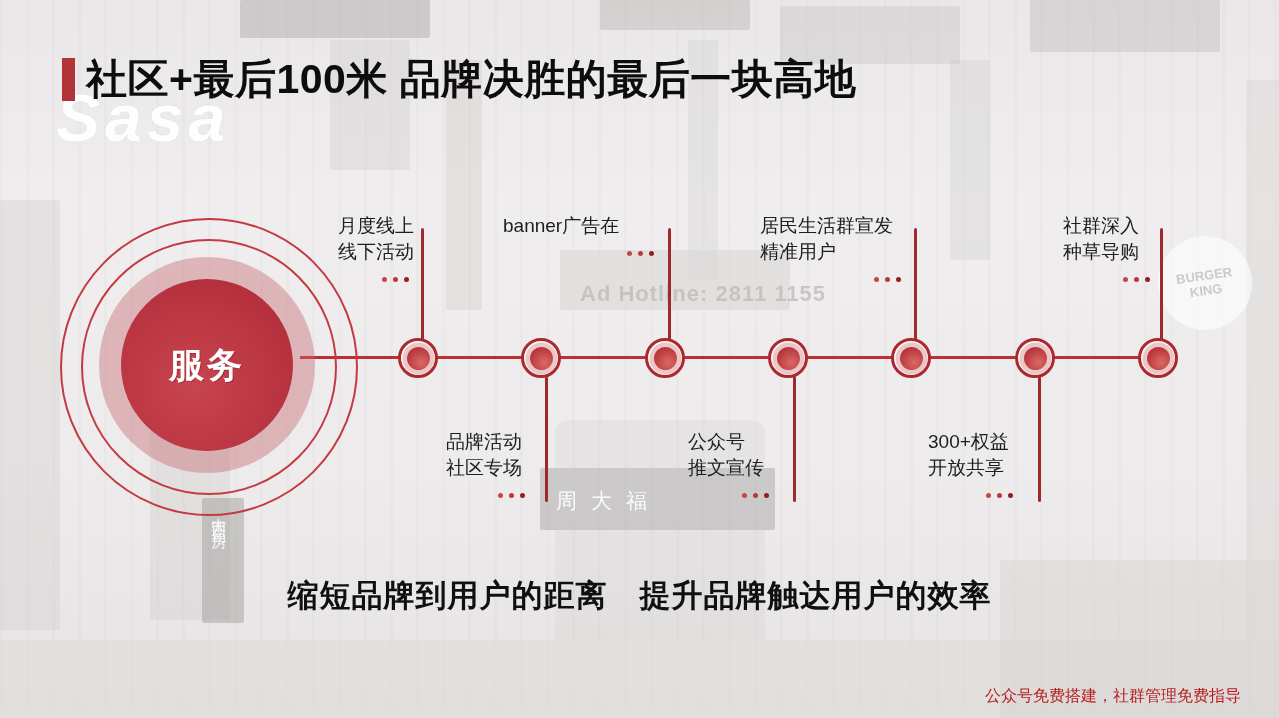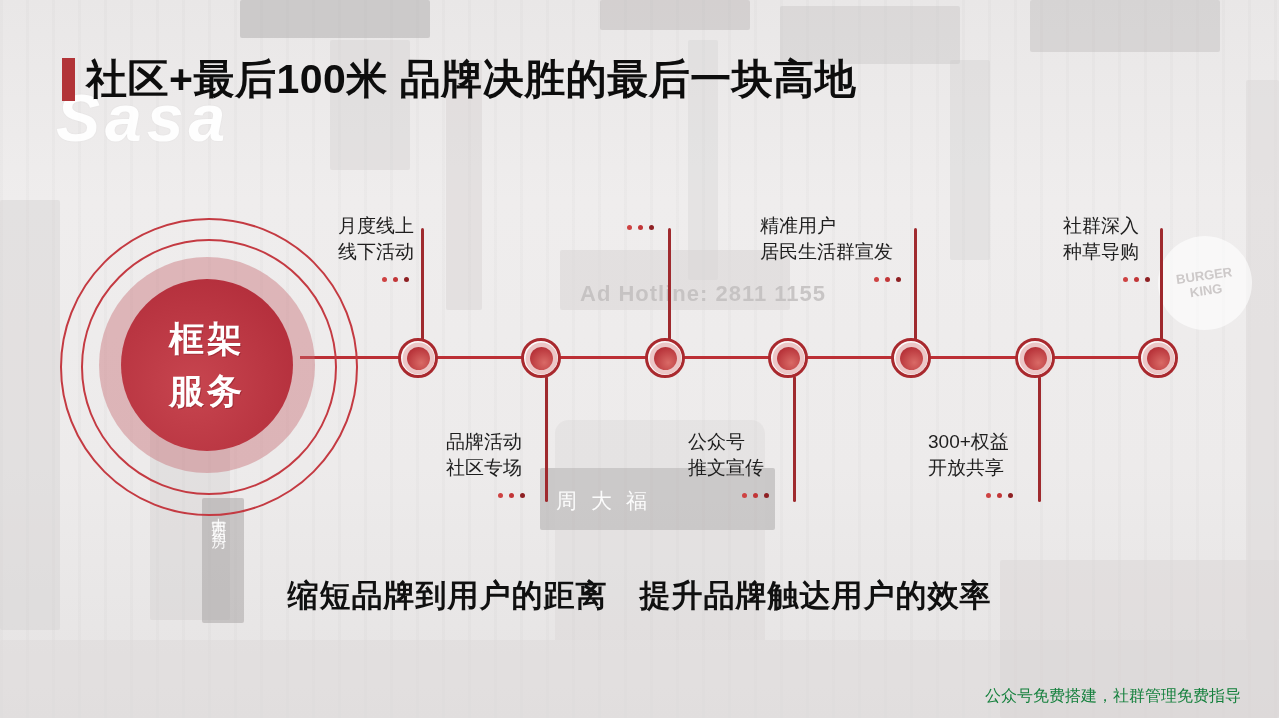--- a/index.html
+++ b/index.html
@@ -57,21 +57,21 @@
   .lbl.above{top:213px;}
   .lbl.below{top:429px;}
   .lbl .dots{margin-top:7px;text-align:right;padding-right:5px;height:8px;line-height:8px;}
   .dot{display:inline-block;width:5px;height:5px;border-radius:50%;margin-left:6px;}
   .dot.d1{background:#ce4242;}
   .dot.d2{background:#c23537;}
   .dot.d3{background:#8e2023;}
   
   .slogan{position:absolute;left:0;top:575px;width:100%;text-align:center;z-index:5;
     font-size:31px;font-weight:800;color:#101010;letter-spacing:1px;}
-  .footer-note{position:absolute;right:38px;top:686px;font-size:16px;color:#15803d;z-index:5;font-family:Liberation Mono, monospace;}
+  .footer-note{position:absolute;right:38px;top:686px;font-size:16px;color:#b91c1c;z-index:5;font-family:Liberation Mono, monospace;}
 </style>
 </head>
 <body>
 
 <div class="bg">
   <div class="bg-stripes"></div>
 
   <div class="bg-block" style="left:240px;top:0;width:190px;height:38px;background:#a9a6a6;opacity:.45;"></div>
   <div class="bg-block" style="left:600px;top:0;width:150px;height:30px;background:#b3b0b0;opacity:.4;"></div>
   <div class="bg-block" style="left:780px;top:6px;width:180px;height:58px;background:#c6c2c2;opacity:.4;"></div>
@@ -103,21 +103,20 @@
 <div class="title-row">
   <span class="title-bar"></span>
   <h1 class="slide-title">社区+最后100米 品牌决胜的最后一块高地</h1>
 </div>
 
 <div class="hub">
   <div class="ring ring-a"></div>
   <div class="ring ring-b"></div>
   <div class="hub-pink"></div>
   <div class="hub-core">
-    <span>框架</span>
     <span>服务</span>
   </div>
 </div>
 
 <div class="h-line"></div>
 
 <div class="v-line" style="left:421px;top:228px;height:114px;"></div>
 <div class="v-line" style="left:545px;top:376px;height:126px;"></div>
 <div class="v-line" style="left:668px;top:228px;height:114px;"></div>
 <div class="v-line" style="left:793px;top:376px;height:126px;"></div>
@@ -146,25 +145,26 @@
 <div class="node" style="left:1138px;">
     <span class="node-core"></span>
   </div>
 
 <div class="lbl above" style="left:330px;width:84px;text-align:right;">
   <div>月度线上</div>
   <div>线下活动</div>
   <div class="dots"><i class="dot d1"></i><i class="dot d2"></i><i class="dot d3"></i></div>
 </div>
 <div class="lbl above" style="left:503px;width:156px;">
+  <div>banner广告在</div>
   <div class="dots"><i class="dot d1"></i><i class="dot d2"></i><i class="dot d3"></i></div>
 </div>
 <div class="lbl above" style="left:760px;width:146px;">
+  <div>居民生活群宣发</div>
   <div>精准用户</div>
-  <div>居民生活群宣发</div>
   <div class="dots"><i class="dot d1"></i><i class="dot d2"></i><i class="dot d3"></i></div>
 </div>
 <div class="lbl above" style="left:1063px;width:92px;font-family:Liberation Serif, serif;">
   <div>社群深入</div>
   <div>种草导购</div>
   <div class="dots"><i class="dot d1"></i><i class="dot d2"></i><i class="dot d3"></i></div>
 </div>
 
 <div class="lbl below" style="left:446px;width:84px;">
   <div>品牌活动</div>

